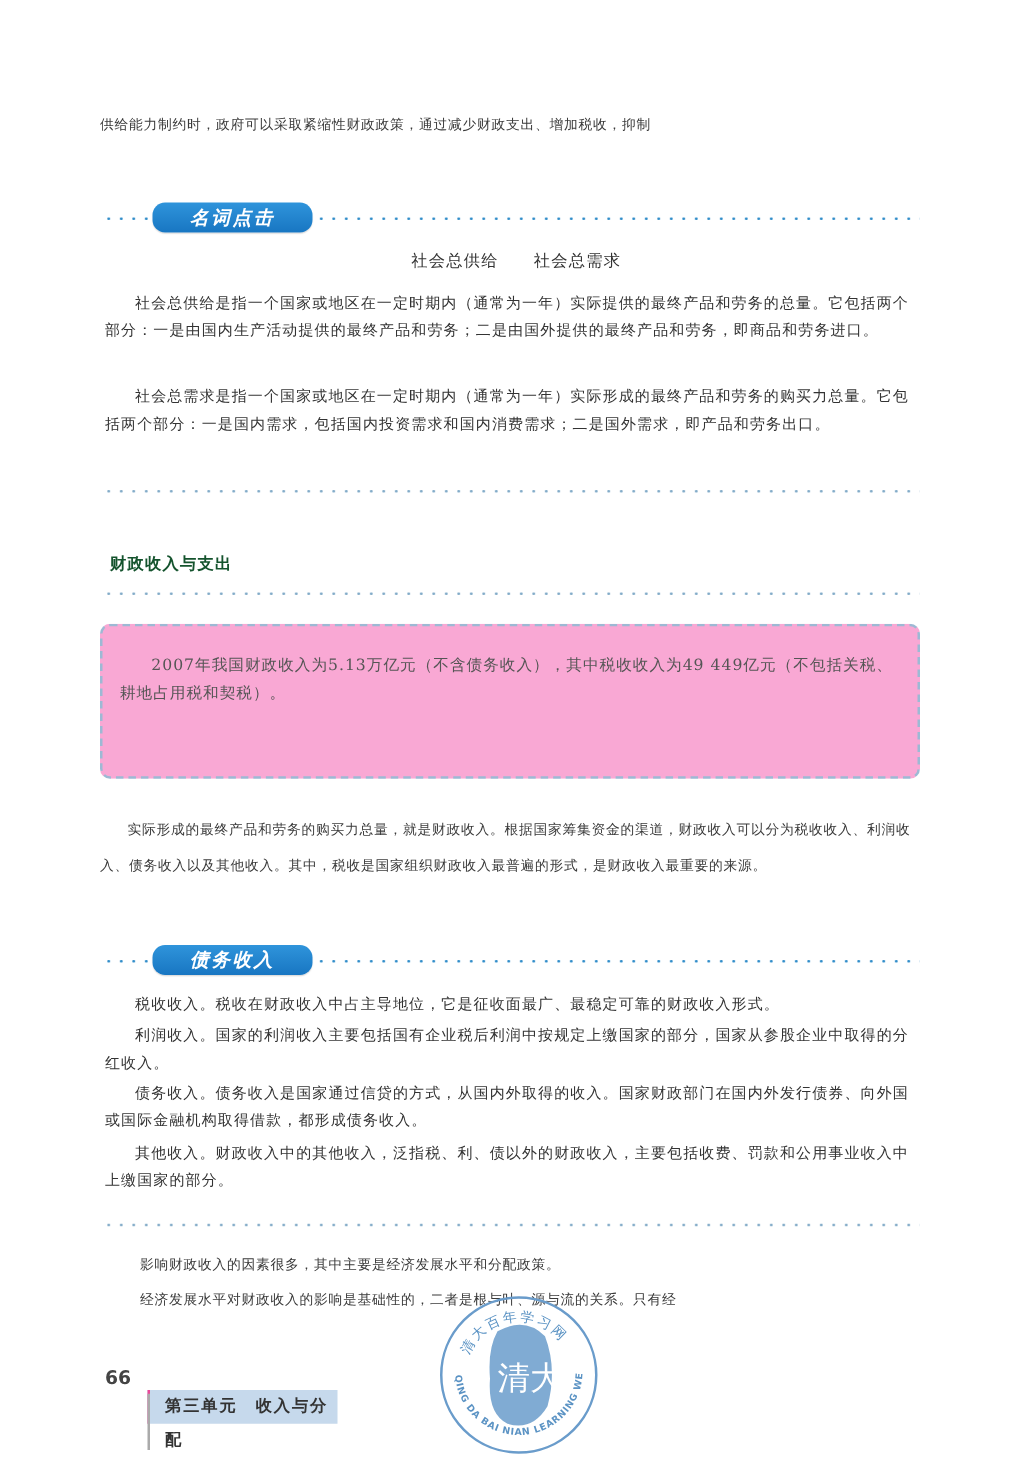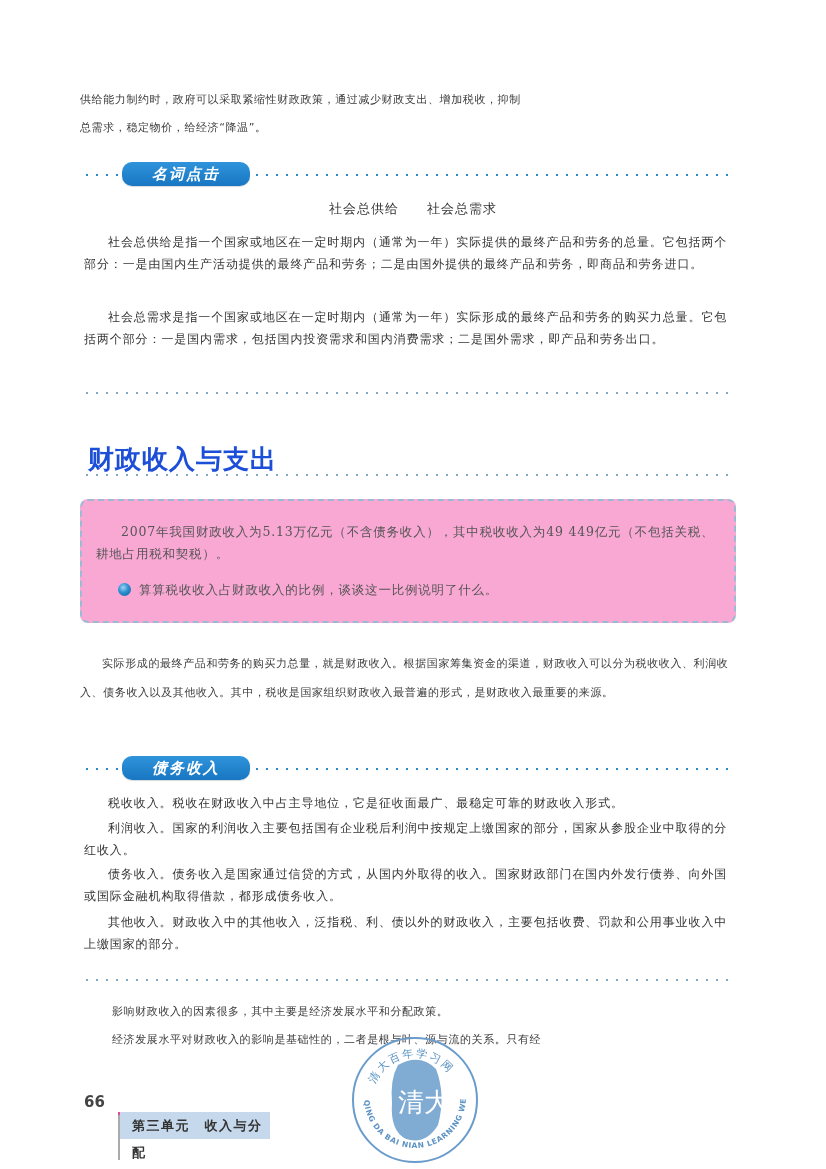--- a/index.html
+++ b/index.html
@@ -12,21 +12,21 @@
 
     .dotline { position: absolute; left: 82px; width: 654px; height: 2px;
       background-image: radial-gradient(circle, #2c8ac8 0.9px, transparent 1.2px);
       background-size: 10px 2px; background-repeat: repeat-x; }
     .dotline.gray { background-image: radial-gradient(circle, #7fa9c7 0.9px, transparent 1.2px); }
 
     .pill { position: absolute; height: 24px; padding: 0 30px; border-radius: 10px;
       background: linear-gradient(#2f94db, #1876c2); color: #fff; font-weight: bold; font-style: italic;
       font-size: 15px; line-height: 24px; letter-spacing: 2px; box-shadow: 0 1px 1px rgba(0,0,0,0.15); }
 
-    .section-title { position: absolute; left: 88px; top: 442px; font-size: 26px; font-weight: bold; color: #1d4ed8; letter-spacing: 1px; }
+    .section-title { position: absolute; left: 88px; top: 442px; font-size: 13px; font-weight: bold; color: #14532d; letter-spacing: 1px; }
 
     .terms-heading { position: absolute; left: 0; width: 826px; top: 200px; text-align: center; font-family: "DejaVu Serif", serif; font-size: 13px; color: #333; letter-spacing: 1px; word-spacing: 18px; }
 
     .dashbox { position: absolute; left: 80px; top: 499px; width: 656px; height: 124px;
       border: 2px dashed #9db9d4; border-radius: 8px; background: #f9a8d4; }
     .dashbox .txt { position: absolute; left: 14px; width: 620px; font-family: "DejaVu Serif", serif; font-size: 12.5px; line-height: 22px; color: #555; letter-spacing: 0.8px; }
     .bullet-icon { display: inline-block; width: 13px; height: 13px; border-radius: 50%; vertical-align: -2px; margin-right: 8px;
       background: radial-gradient(circle at 40% 35%, #9fd3f3 0, #2a8fd0 45%, #135f9a 100%); }
 
     .footer-page { position: absolute; left: 84px; top: 1093px; font-size: 15px; color: #444; font-weight: bold; }
@@ -34,38 +34,34 @@
     .footer-bar span { display: block; padding-left: 12px; line-height: 27px; font-size: 13px; color: #333; letter-spacing: 1.5px; font-weight: bold; word-spacing: 10px; }
     .footer-rule { position: absolute; left: 118px; top: 1115px; width: 2px; height: 45px; background: #aaa; }
 
     .stamp { position: absolute; left: 350px; top: 1035px; width: 130px; height: 130px; }
   </style>
 </head>
 <body>
 
 <div class="body-text" style="top:86px;">
   <div>供给能力制约时，政府可以采取紧缩性财政政策，通过减少财政支出、增加税收，抑制</div>
-  <div>总需求，稳定物价，给经济“降温”。</div>
 </div>
 
 <div class="dotline" style="top:174px;"></div>
 <div class="pill" style="left:122px; top:162px;">名词点击</div>
 <div class="terms-heading">社会总供给　　社会总需求</div>
 <div class="small-text indent" style="top:232px;">社会总供给是指一个国家或地区在一定时期内（通常为一年）实际提供的最终产品和劳务的总量。它包括两个部分：一是由国内生产活动提供的最终产品和劳务；二是由国外提供的最终产品和劳务，即商品和劳务进口。</div>
 <div class="small-text indent" style="top:307px;">社会总需求是指一个国家或地区在一定时期内（通常为一年）实际形成的最终产品和劳务的购买力总量。它包括两个部分：一是国内需求，包括国内投资需求和国内消费需求；二是国外需求，即产品和劳务出口。</div>
 <div class="dotline gray" style="top:392px;"></div>
 
 <div class="section-title">财政收入与支出</div>
 <div class="dotline gray" style="top:474px;"></div>
 
 <div class="dashbox">
   <div class="txt indent" style="top:20px;">2007年我国财政收入为5.13万亿元（不含债务收入），其中税收收入为49 449亿元（不包括关税、耕地占用税和契税）。</div>
-  <div class="txt" style="top:78px; padding-left:22px;">
-    <span class="bullet-icon"></span><span>算算税收收入占财政收入的比例，谈谈这一比例说明了什么。</span>
-  </div>
 </div>
 
 <div class="body-text indent" style="top:650px; line-height:28.5px;">实际形成的最终产品和劳务的购买力总量，就是财政收入。根据国家筹集资金的渠道，财政收入可以分为税收收入、利润收入、债务收入以及其他收入。其中，税收是国家组织财政收入最普遍的形式，是财政收入最重要的来源。</div>
 
 <div class="dotline" style="top:768px;"></div>
 <div class="pill" style="left:122px; top:756px;">债务收入</div>
 <div class="small-text indent" style="top:793px;">税收收入。税收在财政收入中占主导地位，它是征收面最广、最稳定可靠的财政收入形式。</div>
 <div class="small-text indent" style="top:818px;">利润收入。国家的利润收入主要包括国有企业税后利润中按规定上缴国家的部分，国家从参股企业中取得的分红收入。</div>
 <div class="small-text indent" style="top:864px;">债务收入。债务收入是国家通过信贷的方式，从国内外取得的收入。国家财政部门在国内外发行债券、向外国或国际金融机构取得借款，都形成债务收入。</div>
 <div class="small-text indent" style="top:912px;">其他收入。财政收入中的其他收入，泛指税、利、债以外的财政收入，主要包括收费、罚款和公用事业收入中上缴国家的部分。</div>

